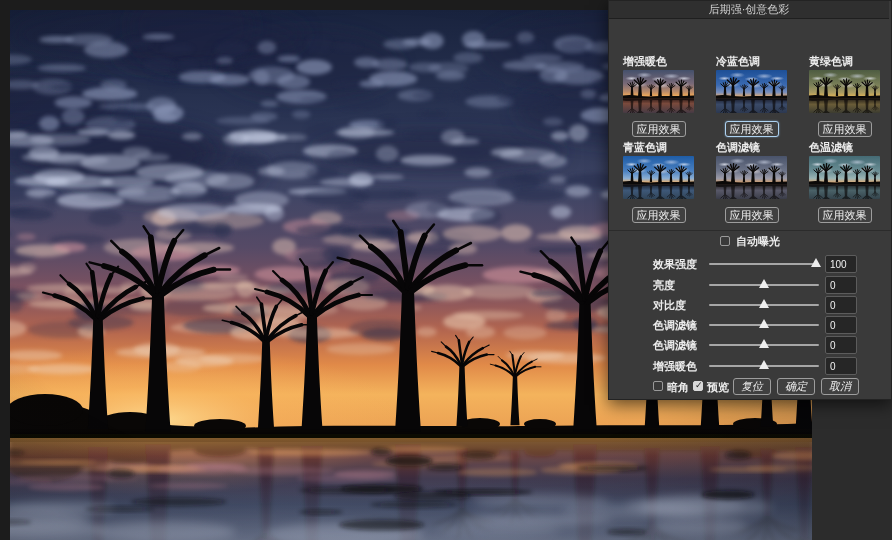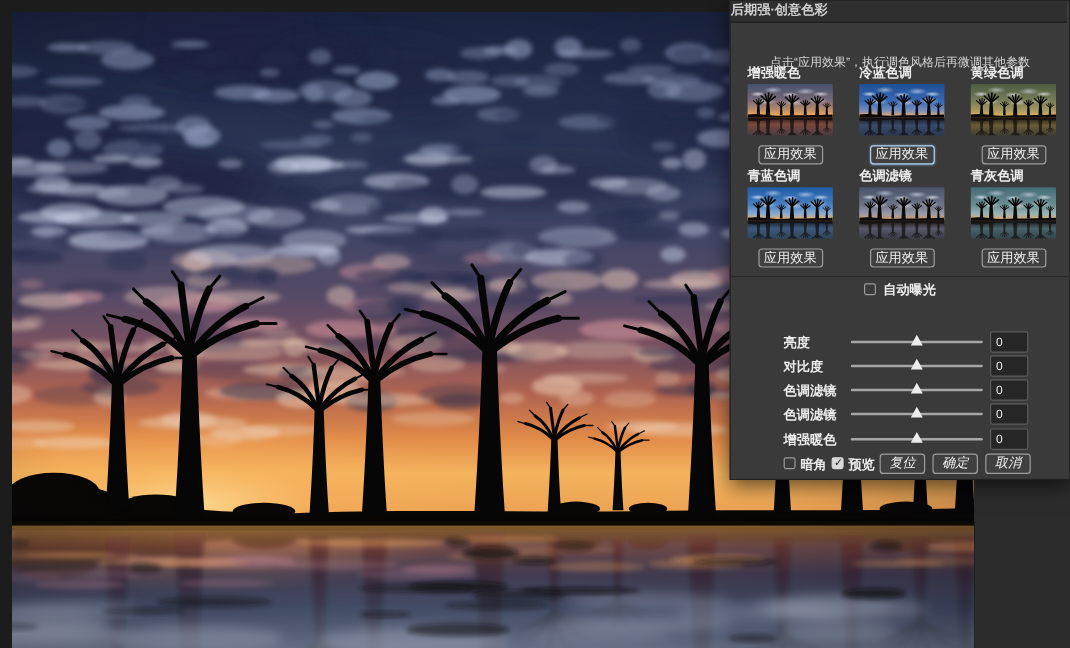--- a/index.html
+++ b/index.html
@@ -16,21 +16,21 @@
   .vignette{position:absolute;inset:0;pointer-events:none;
     background:radial-gradient(ellipse 90% 80% at 45% 45%, rgba(0,0,0,0) 55%, rgba(4,7,16,0.38) 100%);}
   
   .dialog{
     position:absolute;left:608px;top:0;width:284px;height:400px;
     background:#3a3a3a;border:1px solid #232323;box-sizing:border-box;
     box-shadow:0 5px 16px rgba(0,0,0,0.6);
     color:#e4e4e4;
   }
   .titlebar{position:absolute;left:0;top:0;right:2px;height:17px;background:#2f2f2f;
-    border-bottom:1px solid #1f1f1f;text-align:left;font-size:11px;line-height:17px;color:#cfcfcf;font-weight:700;}
+    border-bottom:1px solid #1f1f1f;text-align:center;font-size:11px;line-height:17px;color:#cfcfcf;font-weight:400;}
   .subtitle{position:absolute;left:0;right:0;top:25px;text-align:center;font-size:13px;font-weight:700;color:#f2f2f2;}
   .instruction{position:absolute;left:0;right:0;top:44px;text-align:center;font-size:10px;color:#d6d6d6;}
   
   .presets{position:absolute;left:14px;top:55px;display:grid;
     grid-template-columns:71px 71px 71px;column-gap:22px;row-gap:5px;}
   .cell{width:71px;}
   .p-label{font-size:11px;font-weight:700;color:#ececec;height:11px;line-height:11px;margin-bottom:3px;white-space:nowrap;}
   .p-thumb{position:relative;width:71px;height:43px;overflow:hidden;border-radius:1px;}
   .p-thumb::before{content:"";position:absolute;left:0;right:0;top:0;height:65%;z-index:1;
     background-image:
@@ -644,21 +644,20 @@
         <ellipse cx="371.5" cy="441.9" rx="10.5" ry="3.8" fill="#0a080c" opacity="0.49" filter="url(#b2)"></ellipse>
       </g>
   </svg>
   <div class="vignette"></div>
 </div>
 
 <div class="dialog">
   <div class="titlebar">
     <span>后期强·创意色彩</span>
   </div>
-  <div class="instruction">点击“应用效果”，执行调色风格后再微调其他参数</div>
 
   <div class="presets">
     <div class="cell">
       <div class="p-label">增强暖色</div>
       <div class="p-thumb v-warm">
         <svg class="t-art" viewBox="0 0 71 43" preserveAspectRatio="none">
           <defs>
             <g id="mini-tree">
               <path d="M-1.3 0 L-0.8 -7.5 L0.8 -7.5 L1.3 0 Z" fill="#0b0908"></path>
               <g stroke="#0b0908" stroke-width="0.9" fill="none" stroke-linecap="round">
@@ -720,38 +719,46 @@
       <div class="p-label">色调滤镜</div>
       <div class="p-thumb v-grayblue">
         <svg class="t-art" viewBox="0 0 71 43" preserveAspectRatio="none">
           <use href="#mini-scene"></use>
             <use href="#mini-scene" transform="translate(0,56) scale(1,-1)" opacity="0.65"></use>
         </svg>
       </div>
       <div class="btn apply">应用效果</div>
     </div>
     <div class="cell">
-      <div class="p-label">青灰色调</div>
+      <div class="p-label">色温滤镜</div>
       <div class="p-thumb v-cyangray">
         <svg class="t-art" viewBox="0 0 71 43" preserveAspectRatio="none">
           <use href="#mini-scene"></use>
             <use href="#mini-scene" transform="translate(0,56) scale(1,-1)" opacity="0.65"></use>
         </svg>
       </div>
       <div class="btn apply">应用效果</div>
     </div>
   </div>
 
   <div class="sep"></div>
 
   <div class="auto-row">
     <span class="cb" id="cb-auto"></span>
     <span class="cb-label">自动曝光</span>
   </div>
 
+  <div class="slider-row" style="top:254px">
+    <span class="s-label">效果强度</span>
+    <div class="s-track">
+        <div class="s-line"></div>
+        <div class="thumb" style="left: calc(97% - 5px);"></div>
+      </div>
+    <input class="valbox" value="100" style="">
+  </div>
   <div class="slider-row" style="top:275px">
     <span class="s-label">亮度</span>
     <div class="s-track">
         <div class="s-line"></div>
         <div class="thumb" style="left: calc(50% - 5px);"></div>
       </div>
     <input class="valbox" value="0" style="">
   </div>
   <div class="slider-row" style="top:295px">
     <span class="s-label">对比度</span>

